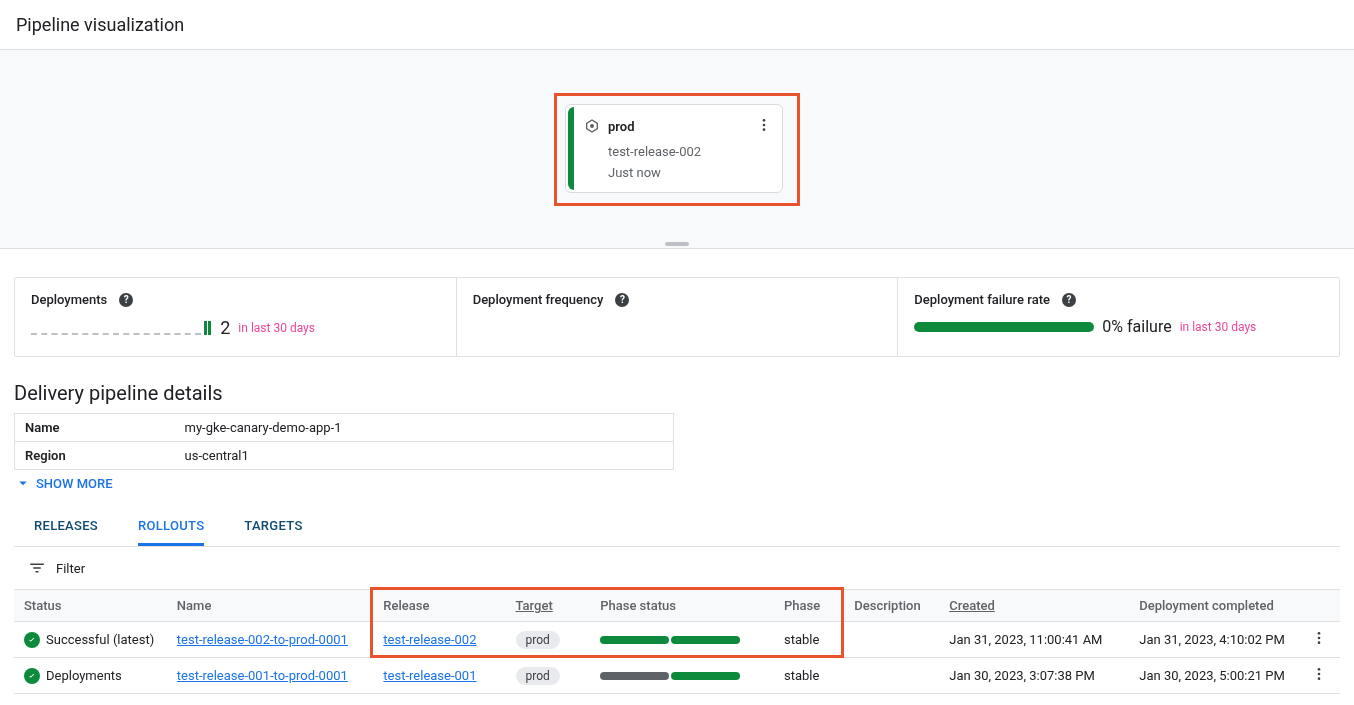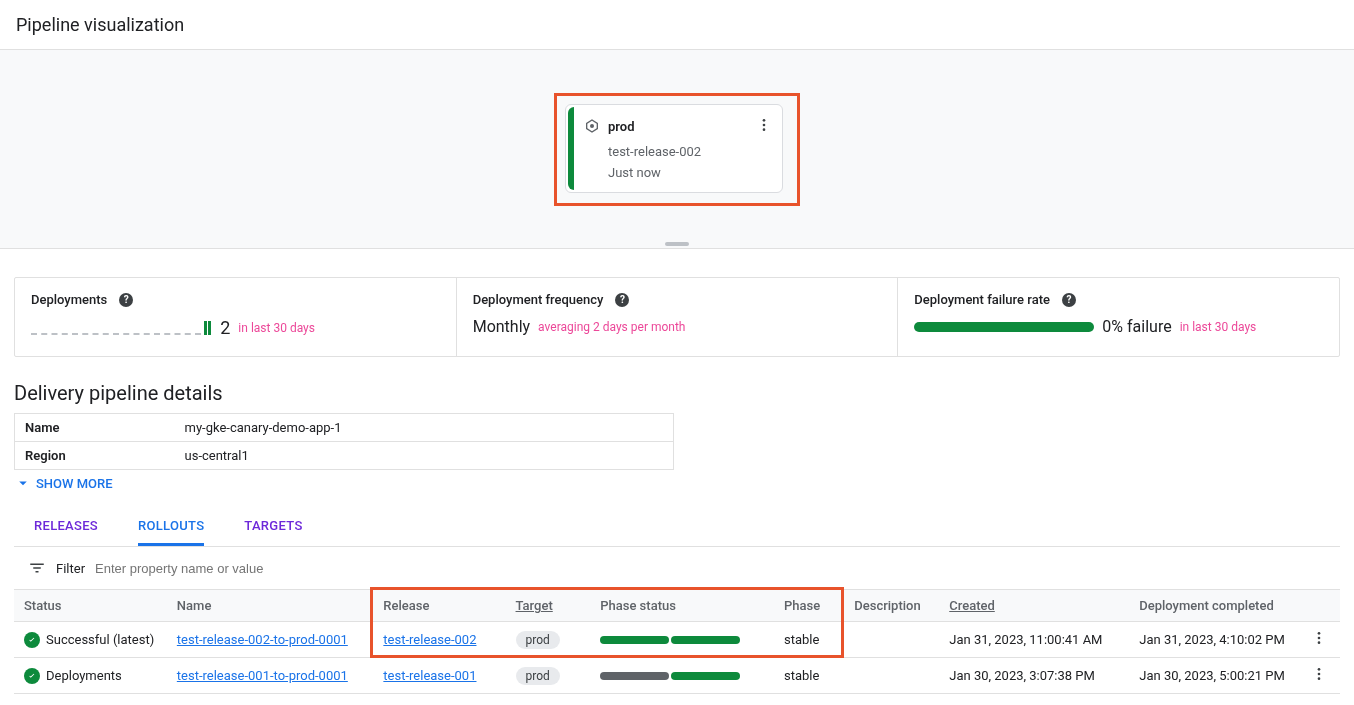--- a/index.html
+++ b/index.html
@@ -172,21 +172,21 @@
     display: flex;
     gap: 40px;
     margin: 12px 14px 0;
     border-bottom: 1px solid #e0e0e0;
     padding: 0 20px;
   }
   .tab {
     padding: 10px 0;
     font-size: 13px;
     font-weight: 500;
-    color: #6d28d9;
+    color: #0c4a6e;
     cursor: pointer;
     border-bottom: 3px solid transparent;
     letter-spacing: 0.3px;
   }
   .tab.active {
     color: #1a73e8;
     border-bottom-color: #1a73e8;
   }
   .filter-row {
     display: flex;
@@ -318,24 +318,20 @@
       </span>
       <span class="big-num">2</span>
       <span class="sub-text">in last 30 days</span>
     </div>
   </div>
   <div class="metric-card">
     <div class="metric-title">
       <span>Deployment frequency</span>
       <span class="help-icon">?</span>
     </div>
-    <div class="metric-body">
-      <span class="mid-num">Monthly</span>
-      <span class="sub-text">averaging 2 days per month</span>
-    </div>
   </div>
   <div class="metric-card">
     <div class="metric-title">
       <span>Deployment failure rate</span>
       <span class="help-icon">?</span>
     </div>
     <div class="metric-body">
       <span class="bar-full"></span>
       <span class="mid-num">0% failure</span>
       <span class="sub-text">in last 30 days</span>
@@ -367,21 +363,20 @@
   <div class="tab">RELEASES</div>
   <div class="tab active">ROLLOUTS</div>
   <div class="tab">TARGETS</div>
 </div>
 
 <div class="filter-row">
   <svg viewBox="0 0 24 24" width="18" height="18" fill="#3c4043">
     <path d="M3 6h18v2H3zm4 5h10v2H7zm3 5h4v2h-4z"></path>
   </svg>
   <span class="filter-label">Filter</span>
-  <input class="filter-input" placeholder="Enter property name or value" style="">
 </div>
 
 <div class="rollouts-wrap">
   <table class="rollouts-table" id="rollouts-table">
     <thead>
       <tr>
         <th class="col-status">Status</th>
         <th class="col-name">Name</th>
         <th class="col-release">Release</th>
         <th class="col-target">Target</th>

